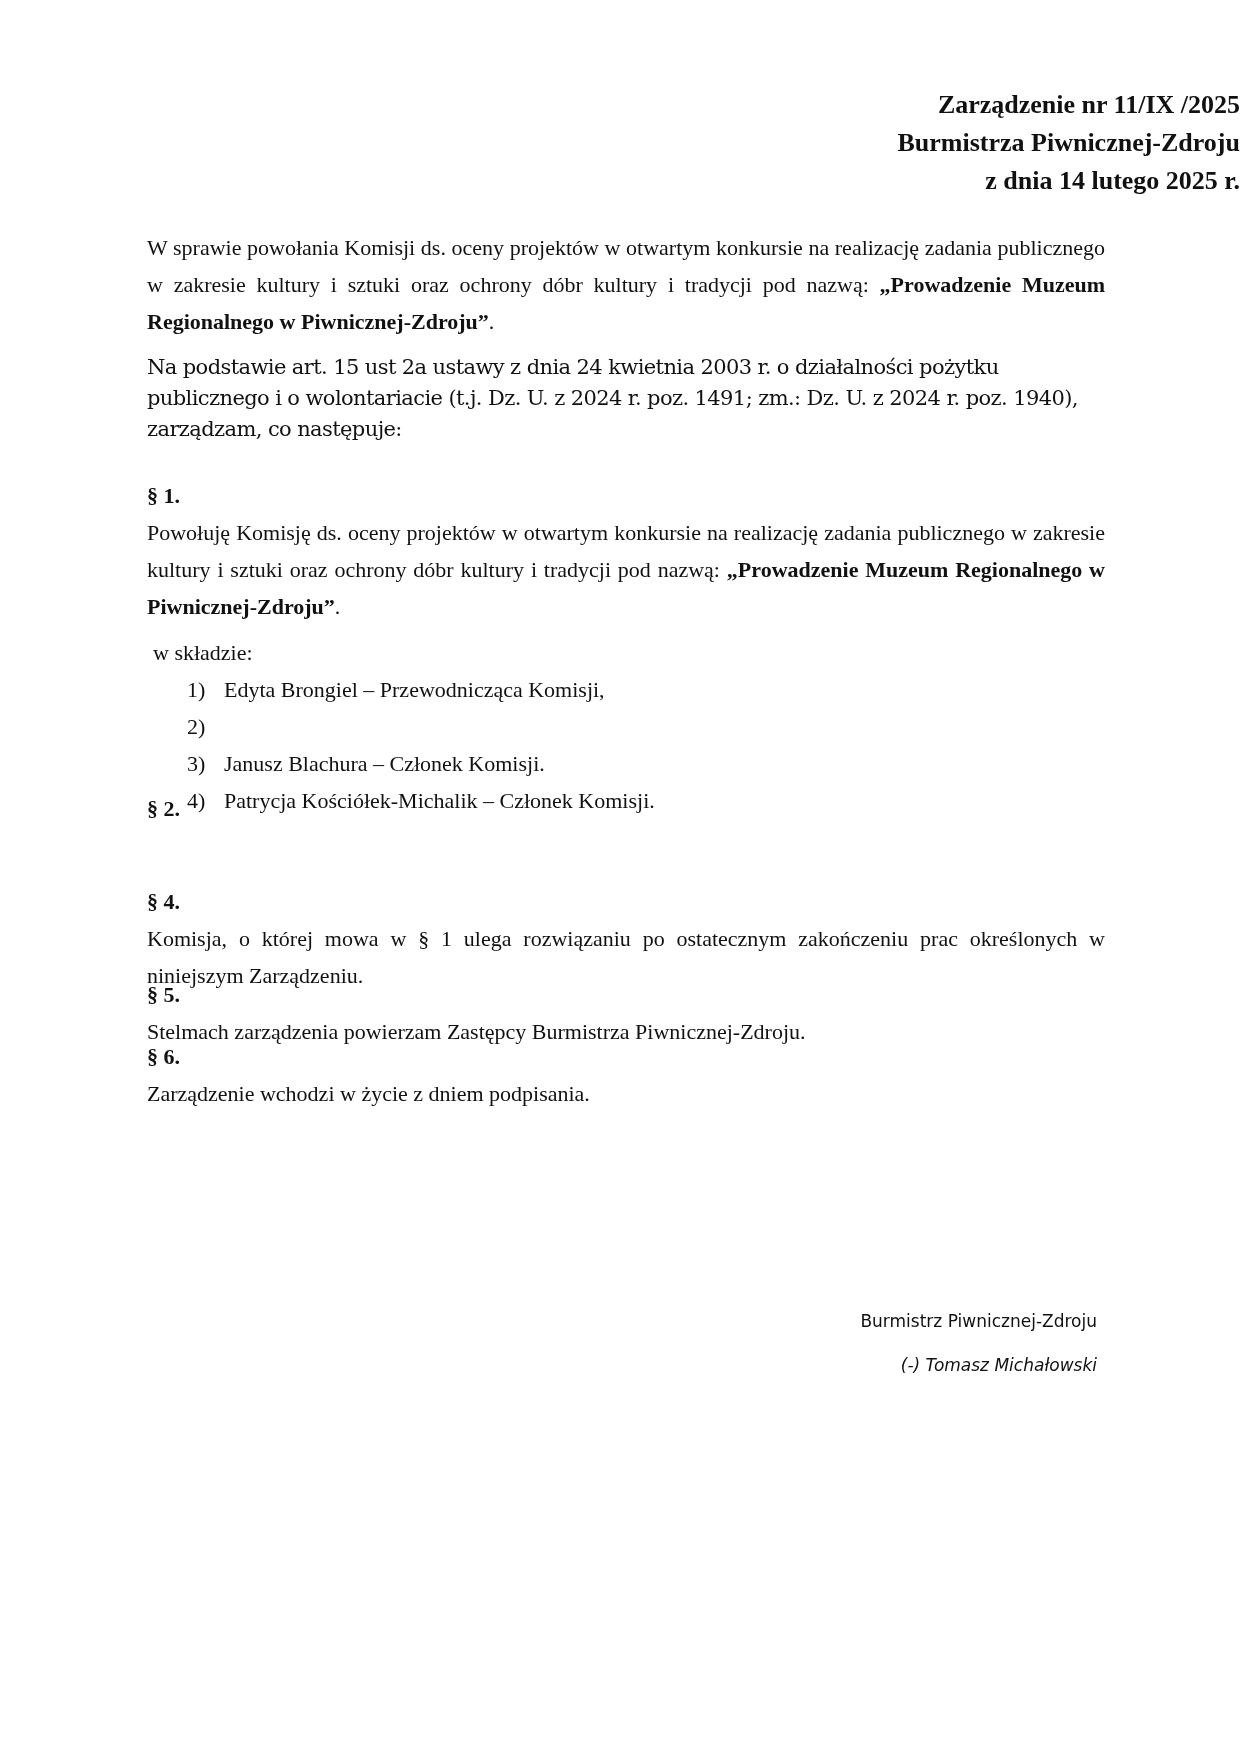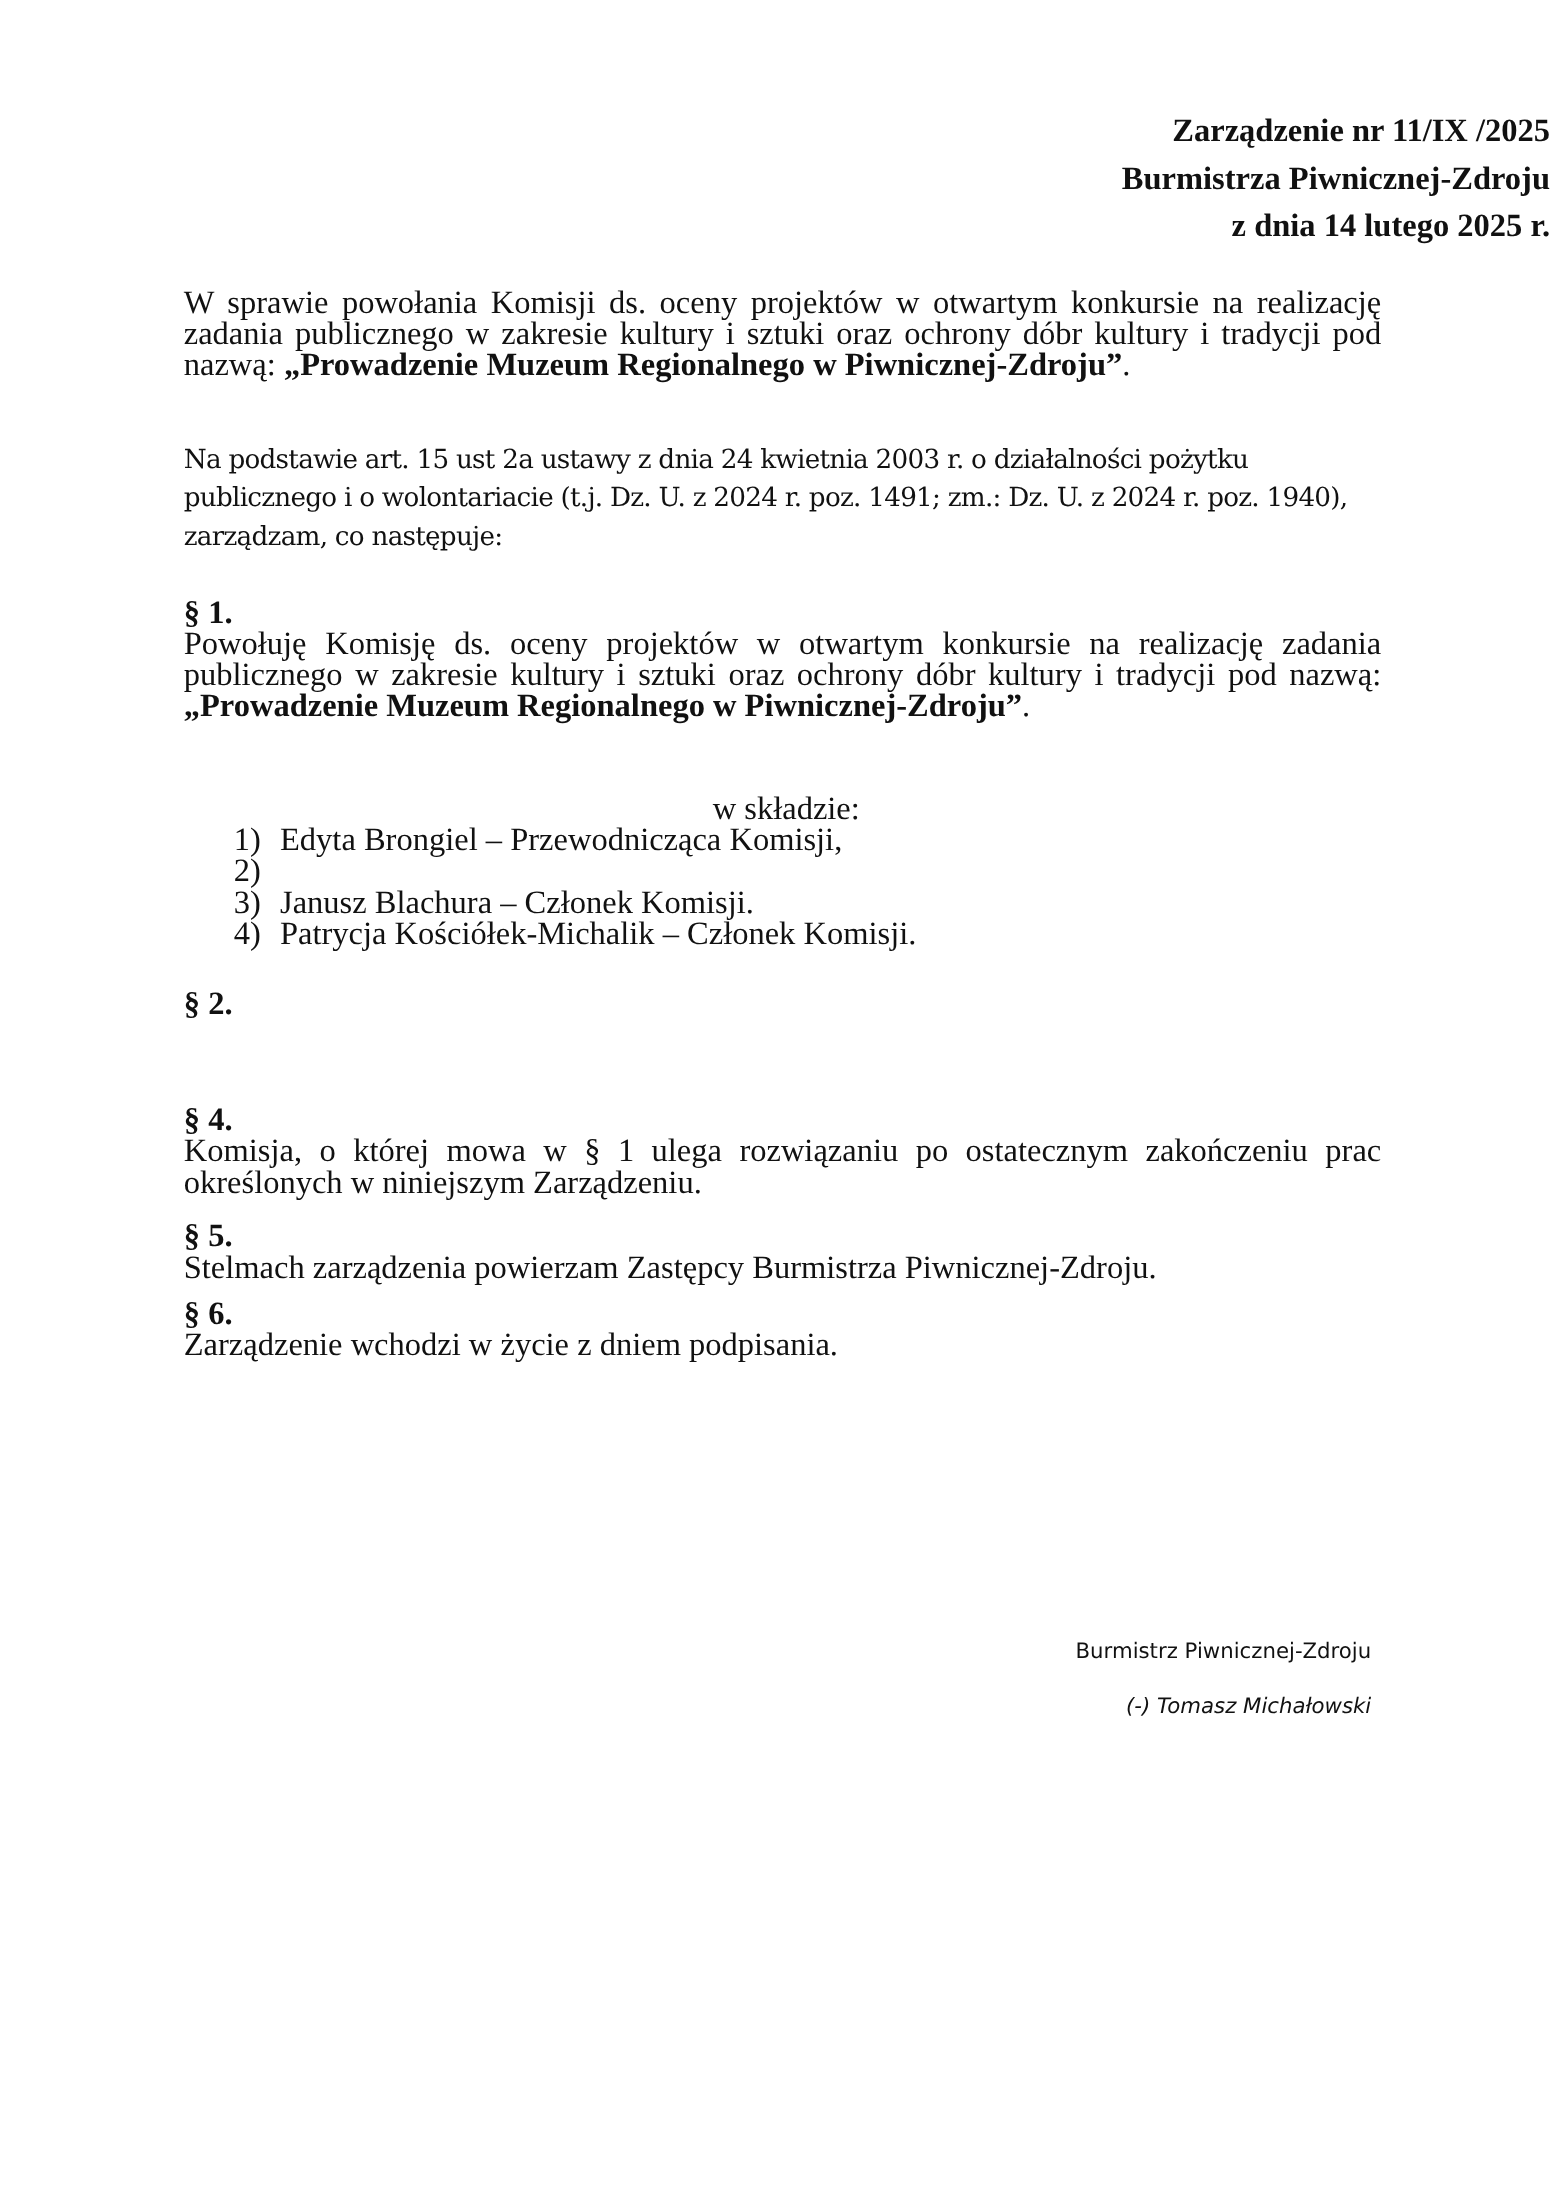--- a/index.html
+++ b/index.html
@@ -28,22 +28,22 @@
       width: 1240px;
       text-align: right;
       font-weight: bold;
       font-size: 26px;
       line-height: 38px;
     }
     .block {
       position: absolute;
       left: 147px;
       width: 958px;
-      font-size: 26px;
-      line-height: 25px;
+      font-size: 22px;
+      line-height: 37px;
     }
     .justify {
       text-align: justify;
       text-align-last: left;
     }
     .bold { font-weight: bold; }
     .legal-basis {
       font-family: "DejaVu Serif", serif;
       font-size: 21px;
       line-height: 31px;
@@ -95,21 +95,21 @@
 
   <div class="block" style="top:477px;">
     <span class="para-head">§ 1.</span>
     <div class="justify">
       <span>Powołuję Komisję ds. oceny projektów w otwartym konkursie na realizację zadania publicznego w zakresie kultury i sztuki oraz ochrony dóbr kultury i tradycji pod nazwą:</span>
       <span class="bold">„Prowadzenie Muzeum Regionalnego w Piwnicznej-Zdroju”</span><span>.</span>
     </div>
   </div>
 
   <div class="block" style="top:634px;">
-    <div style="padding-left:6px;text-align:center;">w składzie:</div>
+    <div style="padding-left:6px;">w składzie:</div>
     <ul class="members">
       <li>
         <span class="num">1)</span>
         <span>Edyta Brongiel – Przewodnicząca Komisji,</span>
       </li>
       <li>
         <span class="num">2)</span>
       </li>
       <li>
         <span class="num">3)</span>

